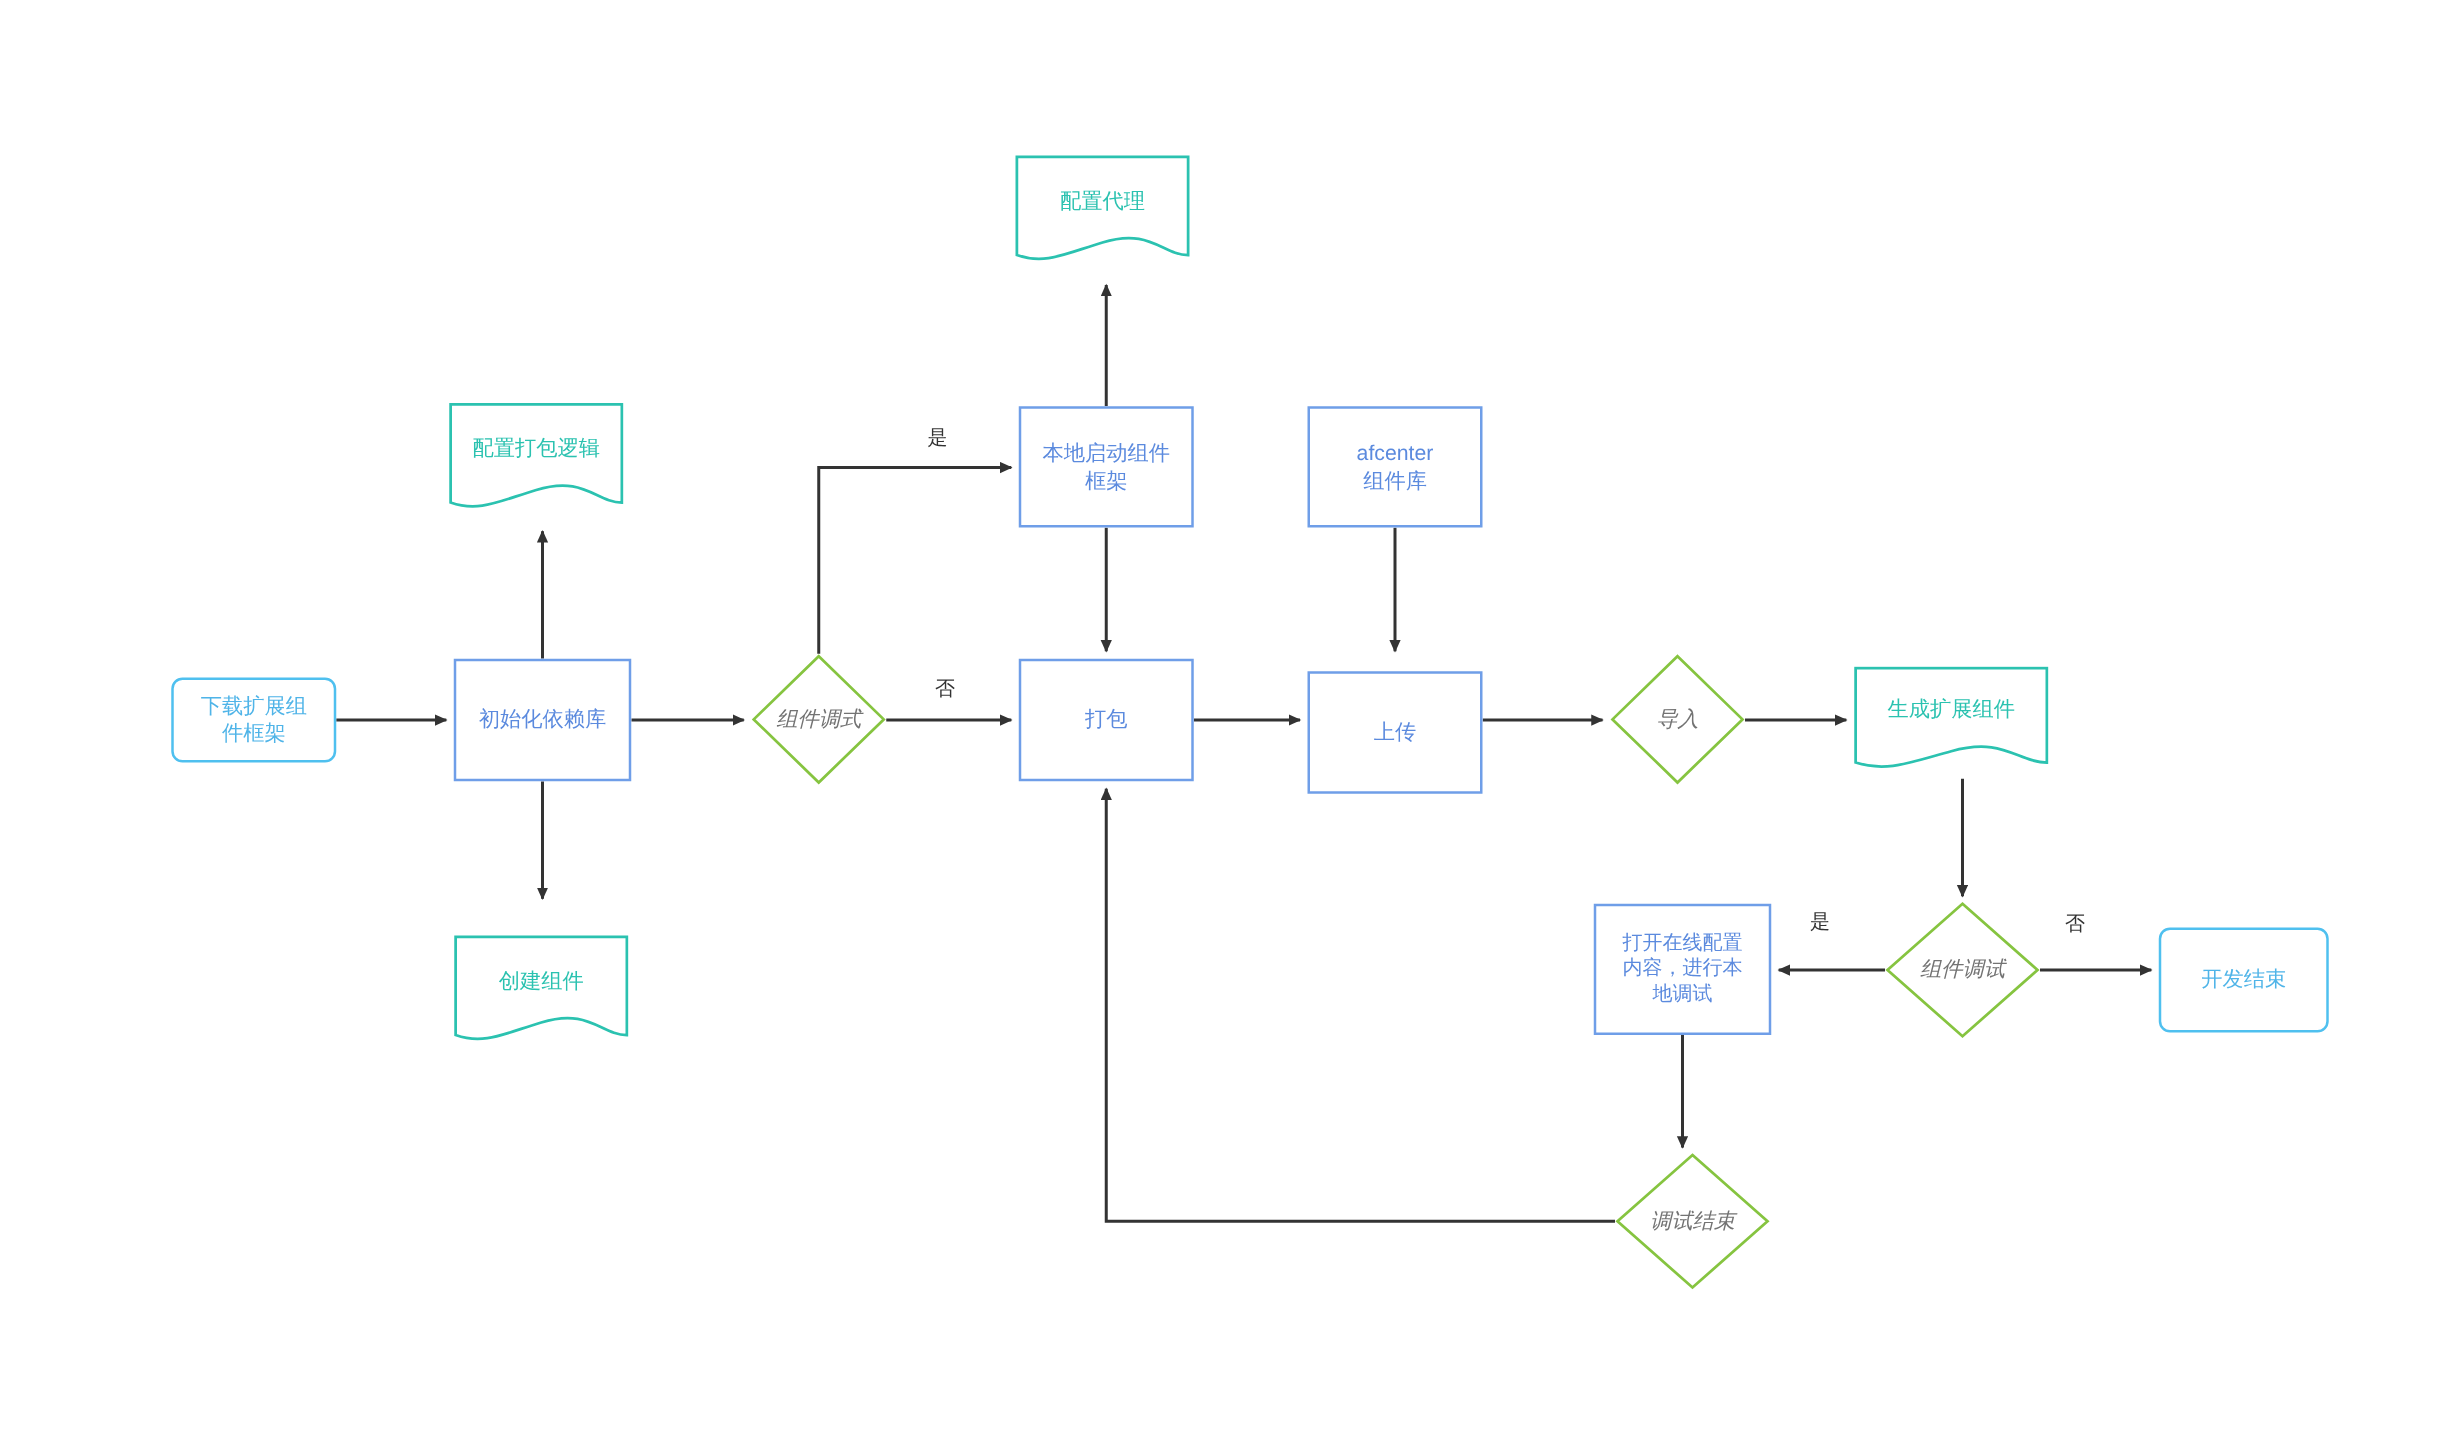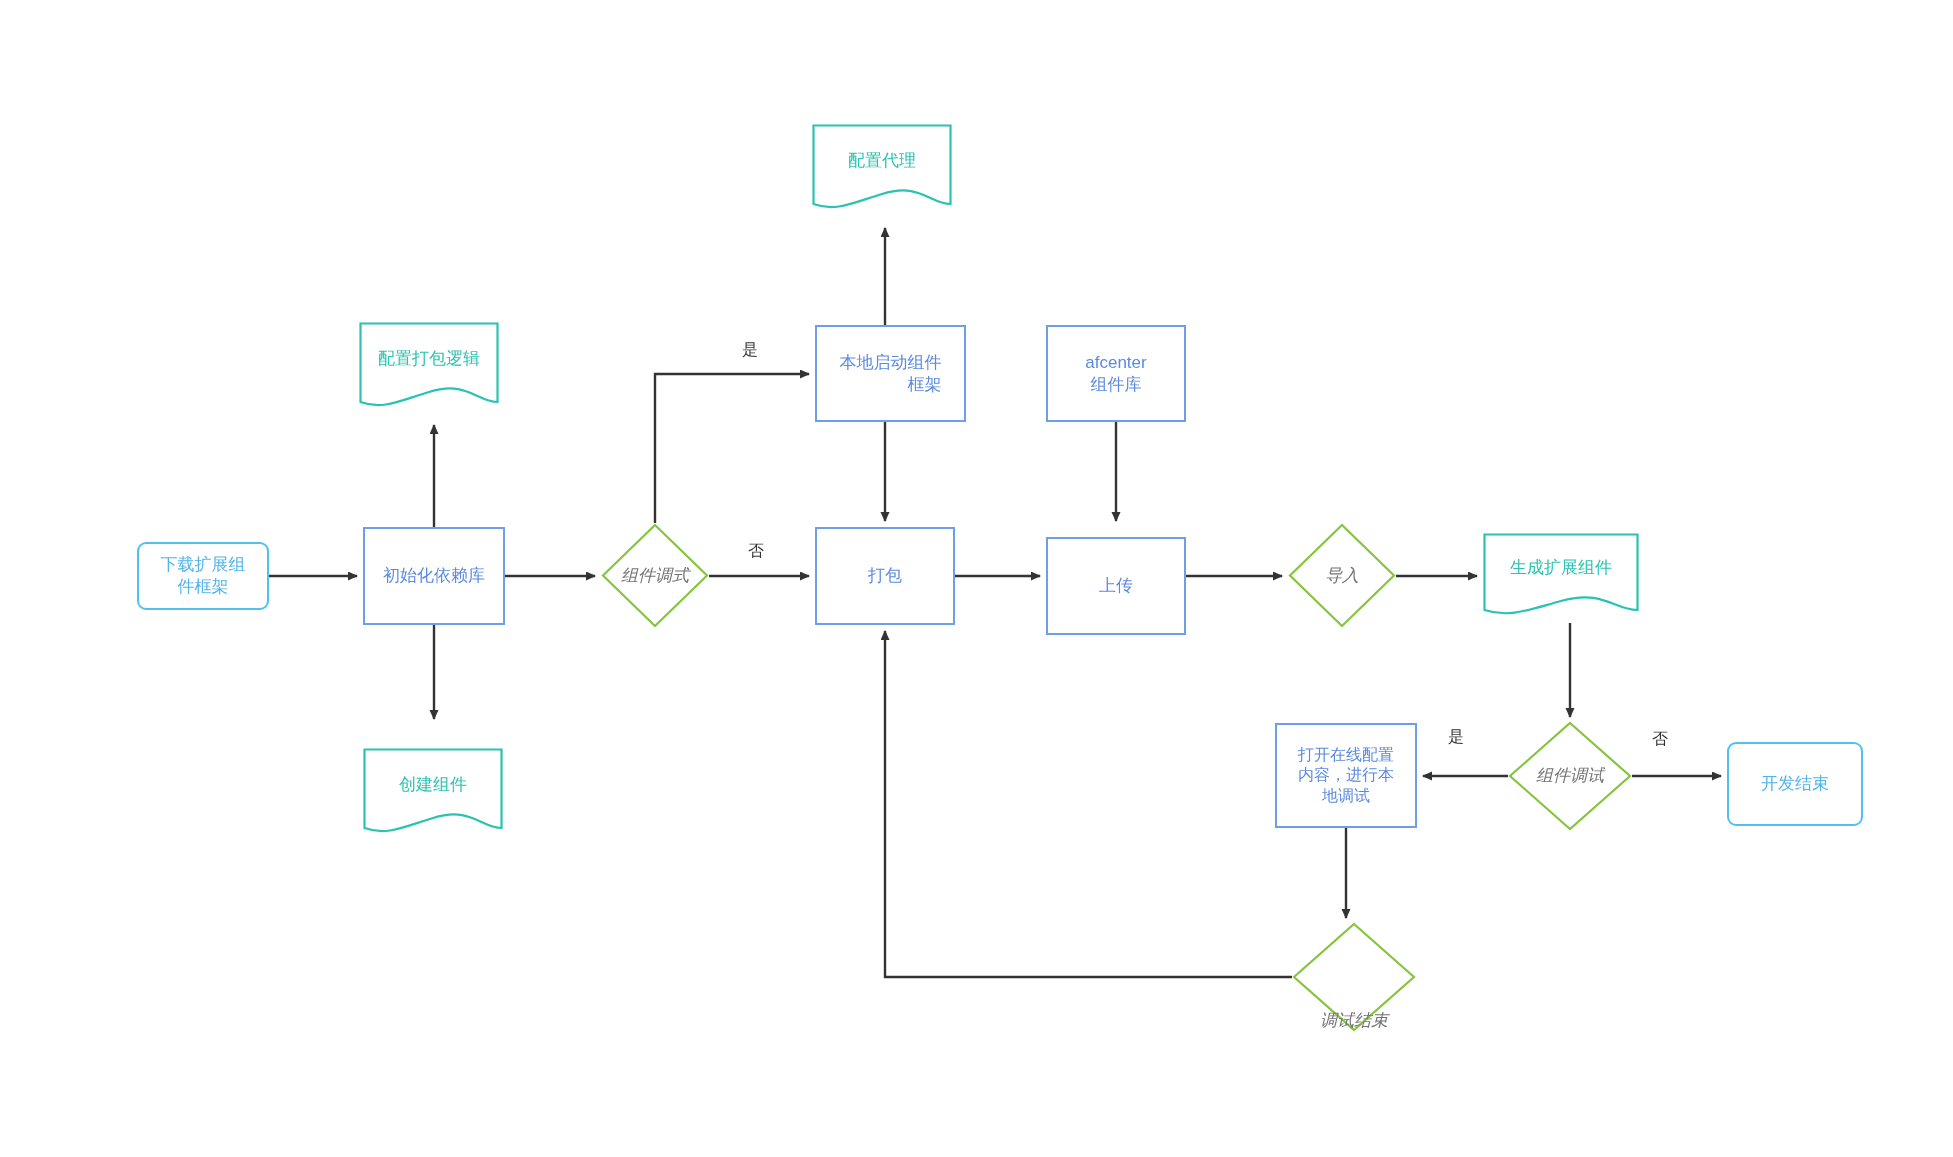--- a/index.html
+++ b/index.html
@@ -169,21 +169,21 @@
     <span class="doc-label">创建组件</span>
   </div>
 
   <div class="node n-decision" style="left:601px; top:523px; width:108px; height:105px;">
     <svg class="dia-svg" viewBox="0 0 108 105" preserveAspectRatio="none" xmlns="http://www.w3.org/2000/svg">
       <path d="M54,2 L106,52.5 L54,103 L2,52.5 Z" fill="#ffffff" stroke="#86c440" stroke-width="2.2"></path>
     </svg>
     <span class="dia-label">组件调式</span>
   </div>
 
-  <div class="node n-process" style="left:815px; top:325px; width:151px; height:97px;text-align:right;">
+  <div class="node n-process" style="left:815px; top:325px; width:140px; height:97px;">
     <span>本地启动组件
 框架</span>
   </div>
 
   <div class="node n-document" style="left:812px; top:124px; width:140px; height:93px;">
     <svg class="doc-svg" viewBox="0 0 140 93" preserveAspectRatio="none" xmlns="http://www.w3.org/2000/svg">
       <path d="M1.5,1.5 L138.5,1.5 L138.5,80 C118,80 108,58 70,70 C40,79 24,88 1.5,80 Z" fill="#ffffff" stroke="#2bc2b0" stroke-width="2.2"></path>
     </svg>
     <span class="doc-label">配置代理</span>
   </div>
@@ -225,20 +225,20 @@
   <div class="node n-process" style="left:1275px; top:723px; width:142px; height:105px; font-size:16px;">
     <span>打开在线配置
 内容，进行本
 地调试</span>
   </div>
 
   <div class="node n-terminator" style="left:1727px; top:742px; width:136px; height:84px;">
     <span>开发结束</span>
   </div>
 
-  <div class="node n-decision" style="left:1292px; top:922px; width:124px; height:110px;align-items:flex-end;">
+  <div class="node n-decision" style="left:1292px; top:922px; width:124px; height:110px;">
     <svg class="dia-svg" viewBox="0 0 124 110" preserveAspectRatio="none" xmlns="http://www.w3.org/2000/svg">
       <path d="M62,2 L122,55 L62,108 L2,55 Z" fill="#ffffff" stroke="#86c440" stroke-width="2.2"></path>
     </svg>
     <span class="dia-label">调试结束</span>
   </div>
 
 </div>
 
 </body></html>

